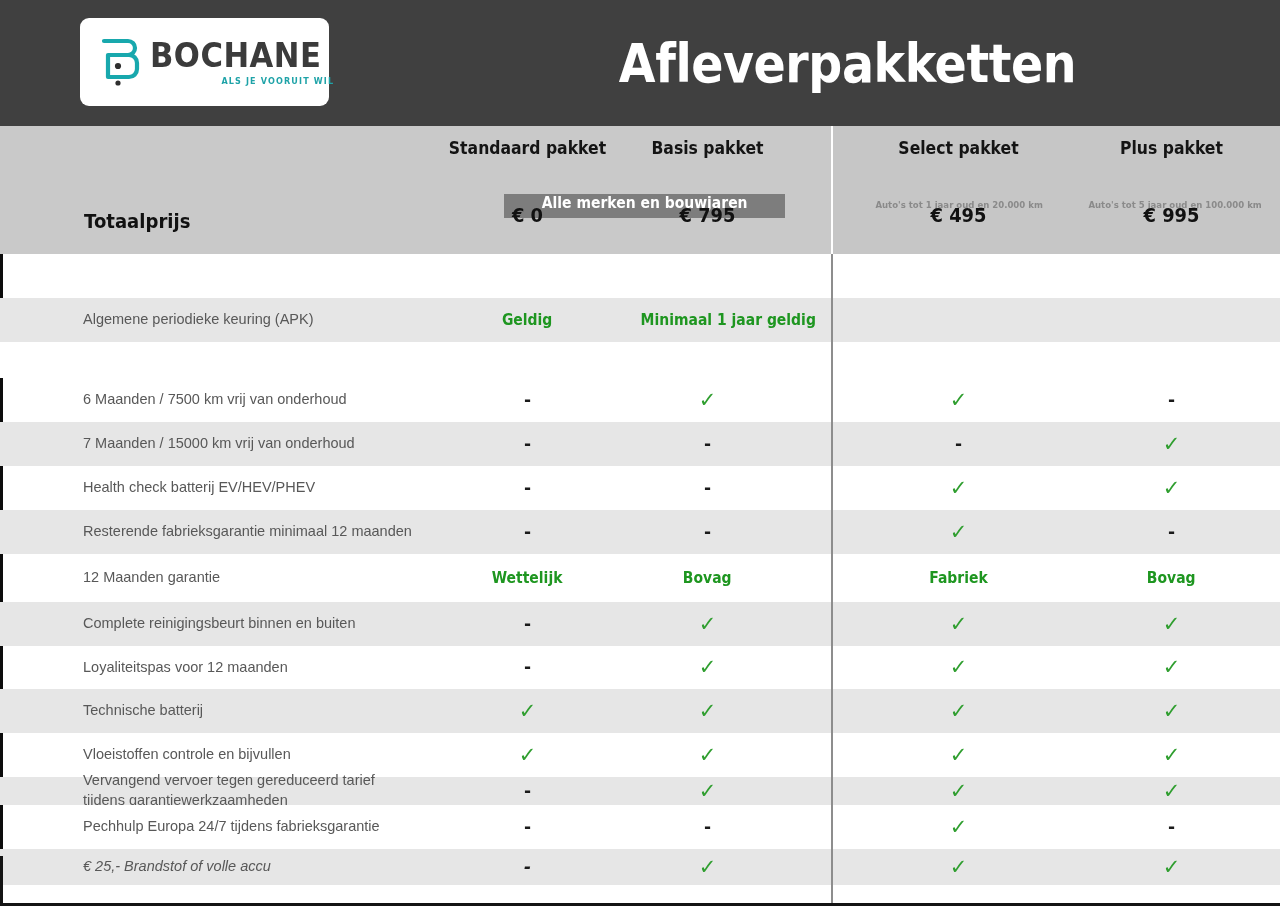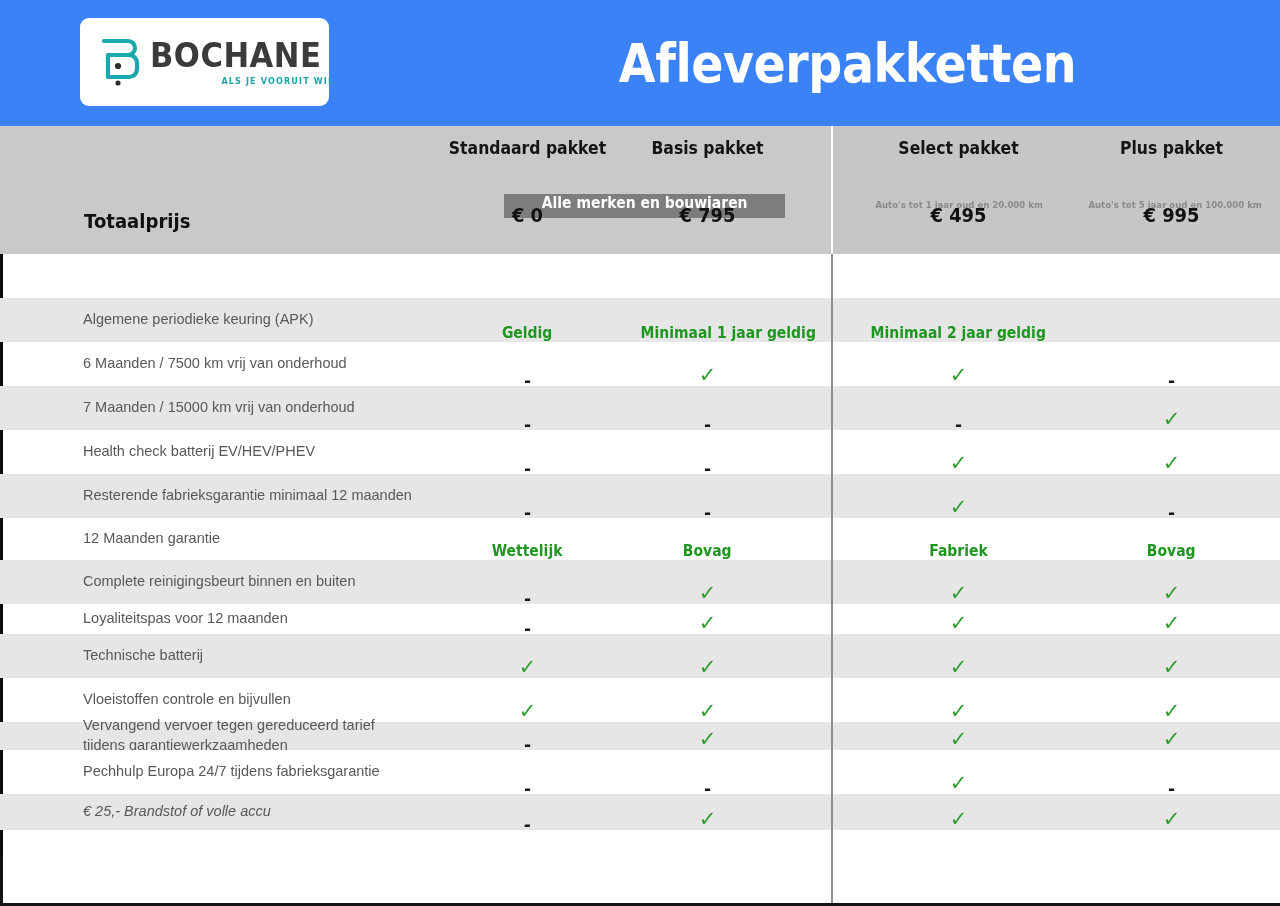--- a/index.html
+++ b/index.html
@@ -9,21 +9,21 @@
     background:#ffffff;
     font-family:"Liberation Sans", sans-serif;
     -webkit-font-smoothing:antialiased;
     overflow:hidden;
   }
   #page{position:relative;width:1280px;height:906px;overflow:hidden;}
 
   
   .banner{
     position:absolute;left:0;top:0;width:1280px;height:126px;
-    background:#3b82f6;
+    background:#404040;
     box-sizing:border-box;
   }
   .banner-title{
     position:absolute;left:560px;top:0;width:575px;height:126px;
     display:flex;align-items:center;justify-content:center;
     color:#ffffff;
     font-family:"DejaVu Sans", sans-serif;
     font-weight:bold;
     font-size:54px;
     letter-spacing:-0.5px;
@@ -127,21 +127,21 @@
   .row-label{
     position:absolute;left:83px;top:0;height:100%;
     display:flex;align-items:center;
     font-family:"Liberation Sans", sans-serif;
     font-size:14.5px;color:#585858;
     line-height:1.35;
     white-space:pre-line;
   }
   .cell{
     position:absolute;top:0;height:100%;
-    display:flex;align-items:flex-end;justify-content:center;
+    display:flex;align-items:center;justify-content:center;
     text-align:center;
   }
   .cell .dash{
     font-family:"DejaVu Sans", sans-serif;
     font-weight:bold;font-size:17px;color:#1a1a1a;
     line-height:0.6;
   }
   .cell .check{
     color:#2f9e2f;font-size:21px;line-height:1;font-weight:normal;
     font-family:"DejaVu Sans", sans-serif;
@@ -217,25 +217,22 @@
     <div id="rows-host">
         <div class="row plain" style="height: 44px;"></div>
         <div class="row shade" style="height: 44px;">
           <div class="row-label">Algemene periodieke keuring (APK)</div>
           <div class="cell" style="left: 440px; width: 175px;">
             <span class="gtxt">Geldig</span>
           </div>
           <div class="cell" style="left: 620px; width: 175px; margin-left: 21px;">
             <span class="gtxt">Minimaal 1 jaar geldig</span>
           </div>
-          <div class="cell" style="left: 871px; width: 175px;">
-            <span class="gtxt">Minimaal 2 jaar geldig</span>
-          </div>
-        </div>
-        <div class="row plain" style="height: 44px;">
+        </div>
+        <div class="row plain" style="height: 44px; margin-top: 36px;">
           <div class="row-label">6 Maanden / 7500 km vrij van onderhoud</div>
           <div class="cell" style="left: 440px; width: 175px;">
             <span class="dash">-</span>
           </div>
           <div class="cell" style="left: 620px; width: 175px;">
             <span class="check">✓</span>
           </div>
           <div class="cell" style="left: 871px; width: 175px;">
             <span class="check">✓</span>
           </div>
@@ -281,21 +278,21 @@
           <div class="cell" style="left: 620px; width: 175px;">
             <span class="dash">-</span>
           </div>
           <div class="cell" style="left: 871px; width: 175px;">
             <span class="check">✓</span>
           </div>
           <div class="cell" style="left: 1084px; width: 175px;">
             <span class="dash">-</span>
           </div>
         </div>
-        <div class="row plain" style="height: 42px;">
+        <div class="row plain" style="height: 48px;">
           <div class="row-label">12 Maanden  garantie</div>
           <div class="cell" style="left: 440px; width: 175px;">
             <span class="gtxt">Wettelijk</span>
           </div>
           <div class="cell" style="left: 620px; width: 175px;">
             <span class="gtxt">Bovag</span>
           </div>
           <div class="cell" style="left: 871px; width: 175px;">
             <span class="gtxt">Fabriek</span>
           </div>
@@ -311,21 +308,21 @@
           <div class="cell" style="left: 620px; width: 175px;">
             <span class="check">✓</span>
           </div>
           <div class="cell" style="left: 871px; width: 175px;">
             <span class="check">✓</span>
           </div>
           <div class="cell" style="left: 1084px; width: 175px;">
             <span class="check">✓</span>
           </div>
         </div>
-        <div class="row plain" style="height: 30px;">
+        <div class="row plain" style="height: 43px;">
           <div class="row-label">Loyaliteitspas voor 12 maanden</div>
           <div class="cell" style="left: 440px; width: 175px;">
             <span class="dash">-</span>
           </div>
           <div class="cell" style="left: 620px; width: 175px;">
             <span class="check">✓</span>
           </div>
           <div class="cell" style="left: 871px; width: 175px;">
             <span class="check">✓</span>
           </div>

